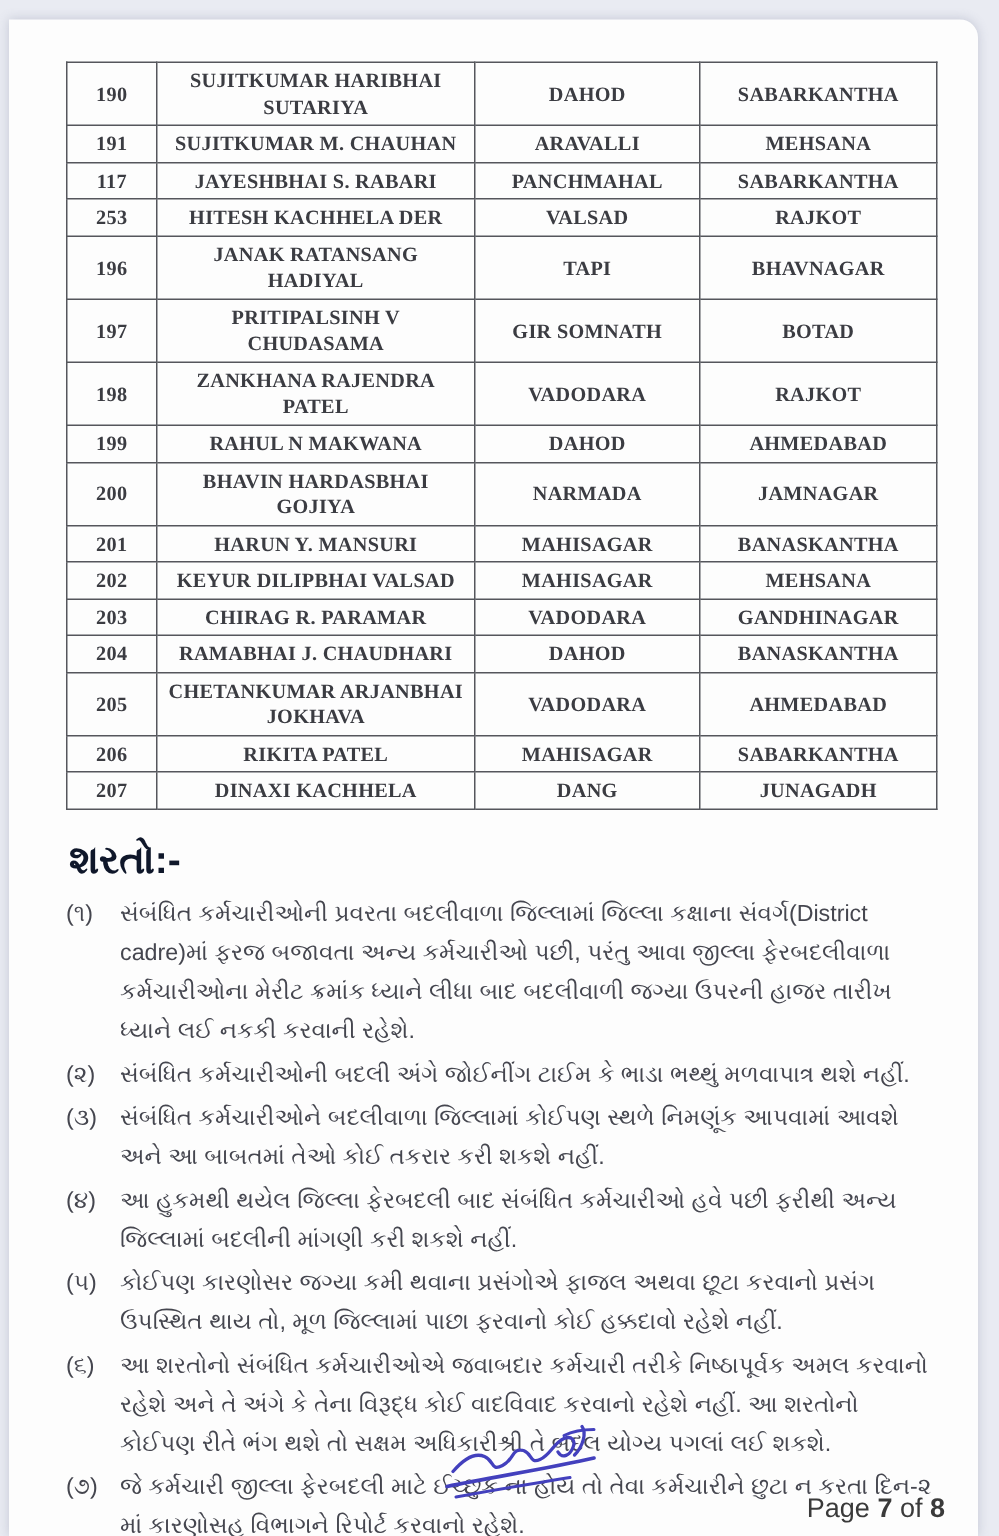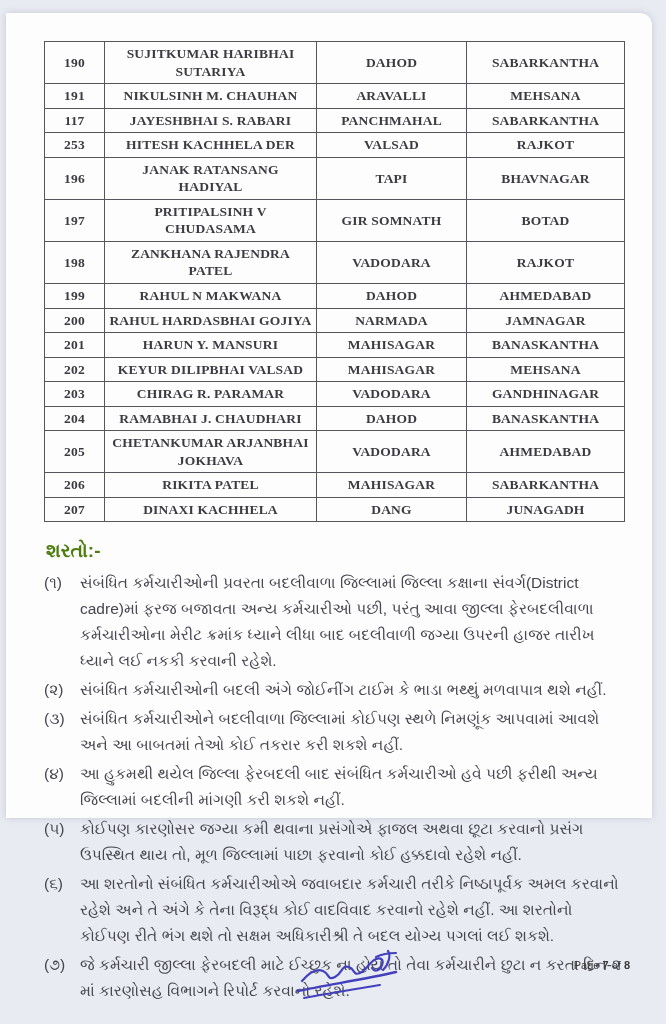--- a/index.html
+++ b/index.html
@@ -3,52 +3,52 @@
 <meta charset="utf-8">
 <style>
   html,body { margin:0; padding:0; }
   body { font-family:"Liberation Sans", sans-serif; }
 
   .stage {
     position:relative; width:666px; height:1024px;
     background:#e9ebf2; overflow:hidden;
   }
   .paper {
-    position:absolute; left:6px; top:13px; width:646px; height:805px;
+    position:absolute; left:6px; top:13px; width:646px; height:1011px;
     background:#fdfdfd; border-radius:0 12px 0 0;
     box-shadow:0 0 7px rgba(110,115,145,.30);
   }
   .content { position:absolute; left:38px; top:28px; right:24px; }
 
   table.roster {
     border-collapse:collapse; width:580px; color:#3b3c42;
     table-layout:fixed;
   }
   table.roster td {
     border:1px solid #55565c; text-align:center; vertical-align:middle;
     font-family:"Liberation Serif", serif; font-weight:700;
     font-size:13.5px; line-height:1.3; padding:3px 4px;
     letter-spacing:.2px;
   }
   col.c-no{ width:60px; } col.c-name{ width:212px; }
   col.c-from{ width:150px; } col.c-to{ width:158px; }
 
   .cond-head {
-    margin:18px 0 8px 2px; font-size:19px; font-weight:700; color:#4d7c0f;
+    margin:18px 0 8px 2px; font-size:26px; font-weight:700; color:#0f172a;
   }
   .cond-list { width:582px; }
   .cond-item { display:flex; color:#45464f; font-size:15.5px; line-height:26px; margin-bottom:3px; }
   .cond-num { flex:none; width:36px; }
   .cond-text { flex:1; }
 
   .signature {
     position:absolute; left:286px; top:928px; width:118px; height:68px;
   }
   .page-num {
-    position:absolute; right:22px; top:946px; font-size:11px; color:#3a3a3a;text-align:right;
+    position:absolute; right:22px; top:982px; font-size:18px; color:#3a3a3a;text-align:right;
   }
   .page-num b { font-weight:700; }
 </style>
 </head>
 <body>
 
 <div class="stage">
   <div class="paper">
     <div class="content">
 
@@ -62,21 +62,21 @@
         <tbody>
   <tr>
     <td>190</td>
     <td>SUJITKUMAR HARIBHAI SUTARIYA</td>
     <td>DAHOD</td>
     <td>SABARKANTHA</td>
   </tr>
 
   <tr>
     <td>191</td>
-    <td>NIKULSINH M. CHAUHAN</td>
+    <td>SUJITKUMAR M. CHAUHAN</td>
     <td>ARAVALLI</td>
     <td>MEHSANA</td>
   </tr>
 
 
   <tr>
     <td>117</td>
     <td>JAYESHBHAI S. RABARI</td>
     <td>PANCHMAHAL</td>
     <td>SABARKANTHA</td>
@@ -113,21 +113,21 @@
 
   <tr>
     <td>199</td>
     <td>RAHUL N MAKWANA</td>
     <td>DAHOD</td>
     <td>AHMEDABAD</td>
   </tr>
 
   <tr>
     <td>200</td>
-    <td>RAHUL HARDASBHAI GOJIYA</td>
+    <td>BHAVIN HARDASBHAI GOJIYA</td>
     <td>NARMADA</td>
     <td>JAMNAGAR</td>
   </tr>
 
   <tr>
     <td>201</td>
     <td>HARUN Y. MANSURI</td>
     <td>MAHISAGAR</td>
     <td>BANASKANTHA</td>
   </tr>

